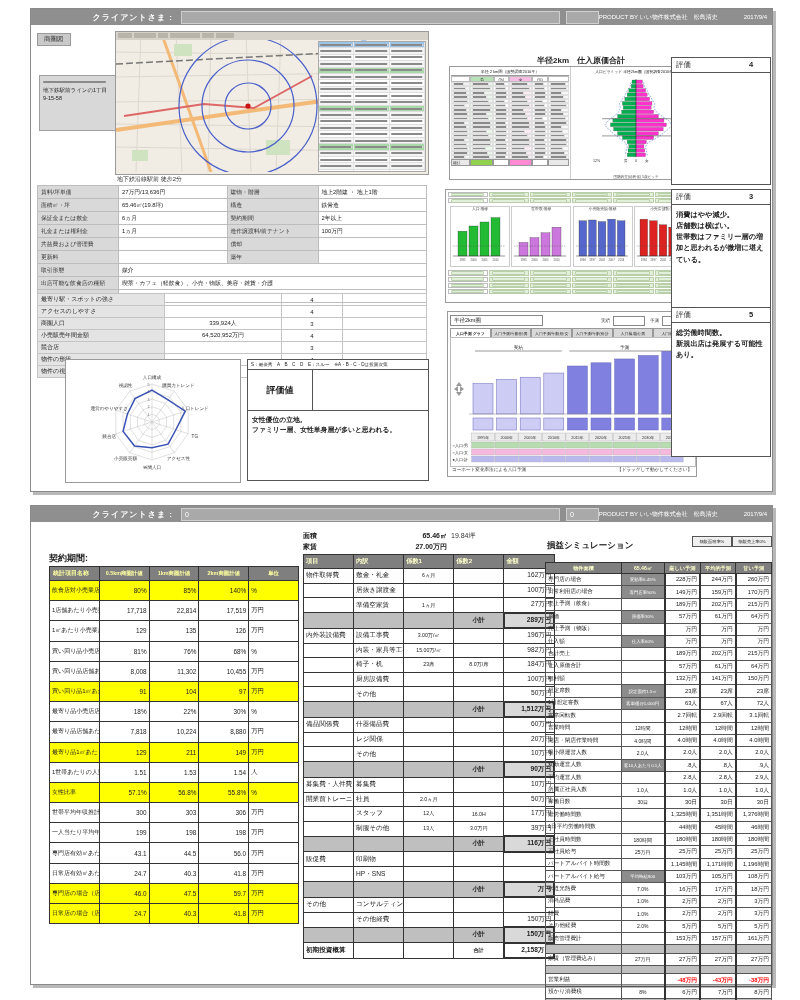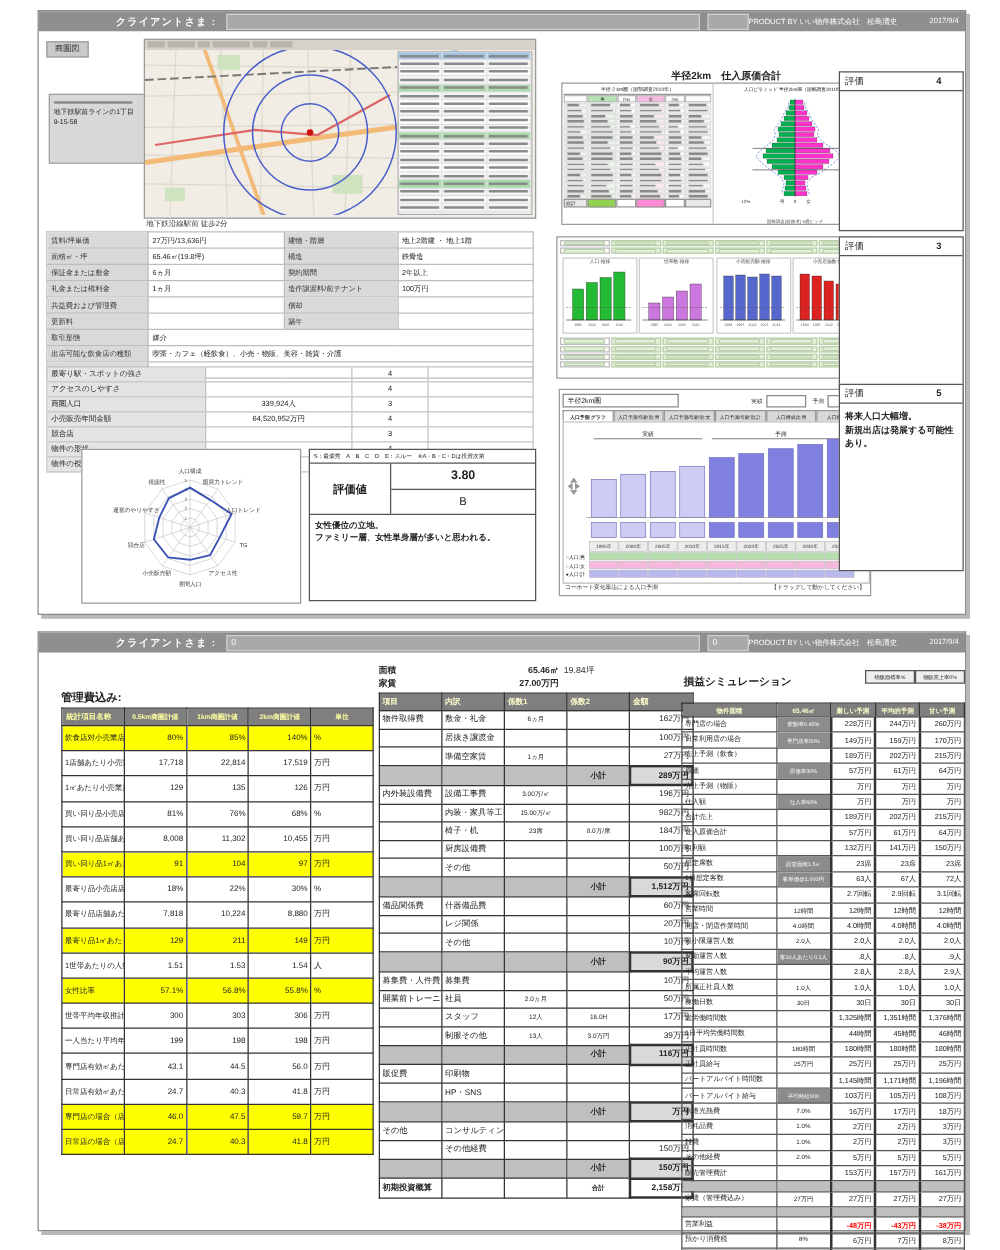--- a/index.html
+++ b/index.html
@@ -580,24 +580,20 @@
         <text x="83.5" y="33.1" font-size="3.6" fill="#666" text-anchor="end">4</text>
         <text x="83.5" y="25.5" font-size="3.6" fill="#666" text-anchor="end">5</text>
         <polygon points="86,30.080000000000002 102.08180450272206,39.86529503390143 119.24893580967856,51.19676587665184 109.85249742868245,69.75014621892367 102.08180450272206,84.13470496609857 86,87.84 68.5780451220511,85.97926371327344 57.08788190462734,71.3941166289984 61.42469961893323,54.01500086535136 69.02476191379337,38.63558920245152" fill="none" stroke="#3a52b4" stroke-width="1.5"></polygon>
       </svg>
   </div>
 
   <div class="evalmain">
     <div class="eval-legend">S：最優秀　A　B　C　D　E：スルー　※A・B・C・Dは投資次第</div>
     <div class="evg">
       <div class="evl">評価値</div>
-      <div class="evr">
-        <div>3.80</div>
-        <div>B</div>
-      </div>
     </div>
     <div class="eval-comment">女性優位の立地。
 ファミリー層、女性単身層が多いと思われる。</div>
   </div>
 
   <div class="sec-title">半径2km　仕入原価合計</div>
 
   <div class="panel pyr-panel">
     <div class="pyr-left" id="pyr-table">
         <div class="pyr-title">半径 2 km圏（国勢調査2010年）</div>
@@ -1230,20 +1226,23 @@
             <div class="ph" style="height: 1.6px; width: 71%;"></div>
           </div>
         </div>
       </div>
   </div>
   <div class="evalbox" id="eval3" style="top:180px;height:132px">
     <div class="evt">
         <div class="evtl">評価</div>
       <div class="evts">3</div>
       </div>
+    <div class="evx">消費はやや減少。
+店舗数は横ばい。
+世帯数はファミリー層の増加と思われるが微増に堪えている。</div>
   </div>
 
   <div class="panel fc-panel">
     <div class="fc-top">
       <div class="fc-area">半径2km圏</div>
       <div class="fc-stat">実績</div>
       <div class="fc-statbox"></div>
       <div class="fc-stat" style="margin-left:2px">予測</div>
       <div class="fc-statbox"></div>
     </div>
@@ -1333,38 +1332,38 @@
     <div class="fc-cap">
       <span>コーホート変化率法による人口予測</span>
       <span>【ドラッグして動かしてください】</span>
     </div>
   </div>
   <div class="evalbox" id="eval5" style="top:298px;height:150px">
     <div class="evt">
         <div class="evtl">評価</div>
       <div class="evts">5</div>
       </div>
-    <div class="evx">将来人口大幅増。
+    <div class="evx">総労働時間数。
 新規出店は発展する可能性あり。</div>
   </div>
 </div>
 
 <div class="page" id="page2">
   <div class="hdr">
     <div class="hclient">クライアントさま :</div>
     <div class="hbox hbox1">0</div>
     <div class="hbox hbox2">0</div>
     <div class="hproduct">
       <span>PRODUCT BY</span>
       <span>いい物件株式会社　松島清史</span>
     </div>
     <div class="hdate">2017/9/4</div>
   </div>
 
-  <div class="loc-label">管理費込み:</div>
+  <div class="loc-label">契約期間:</div>
   <table class="stats">
     <thead>
         <tr id="stats-head">
           <th class="name">統計項目名称</th>
           <th>0.5km商圏計値</th>
           <th>1km商圏計値</th>
           <th>2km商圏計値</th>
           <th>単位</th>
         </tr>
       </thead>

